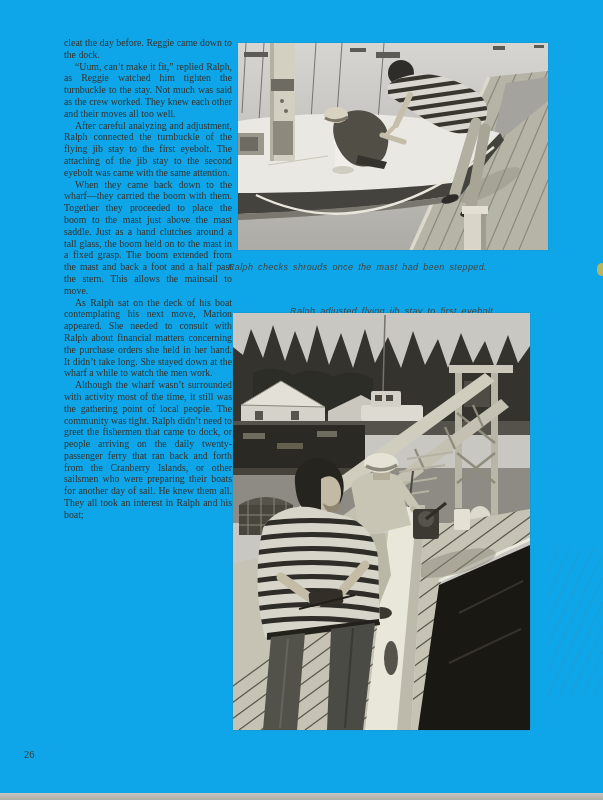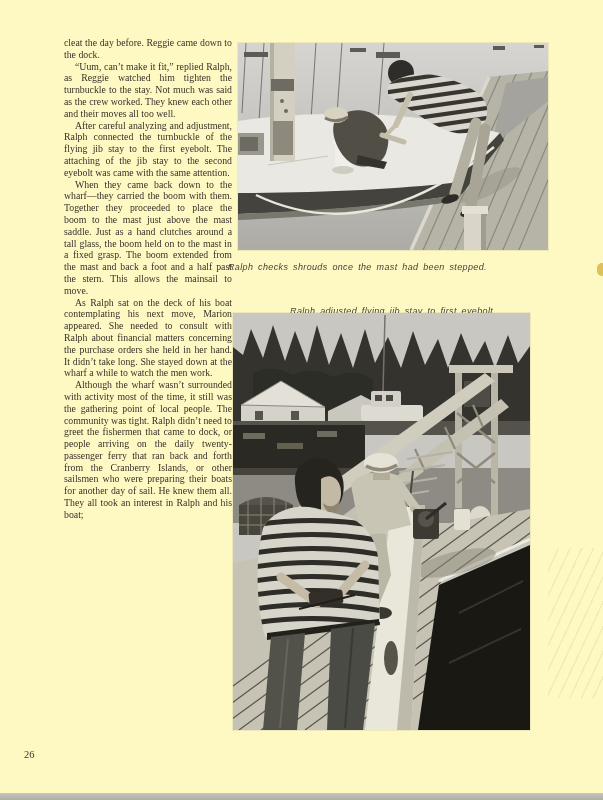--- a/index.html
+++ b/index.html
@@ -4,21 +4,21 @@
 <style>
   html,body{margin:0;padding:0;}
   body{
     width:603px;height:800px;
     background:#e9e7df;
     font-family:"Liberation Serif", serif;
     overflow:hidden;
   }
   .page{
     position:relative;width:603px;height:800px;
-    background:#fef9c3;
+    background:#0ea5e9;
   }
   
   .text-column{
     position:absolute;left:64px;top:37px;width:168px;
     color:#35312a;
     font-size:9.8px;line-height:11.8px;
     text-align:justify;
   }
   .text-column p{margin:0;}
   .text-column p.indent{text-indent:11px;}

